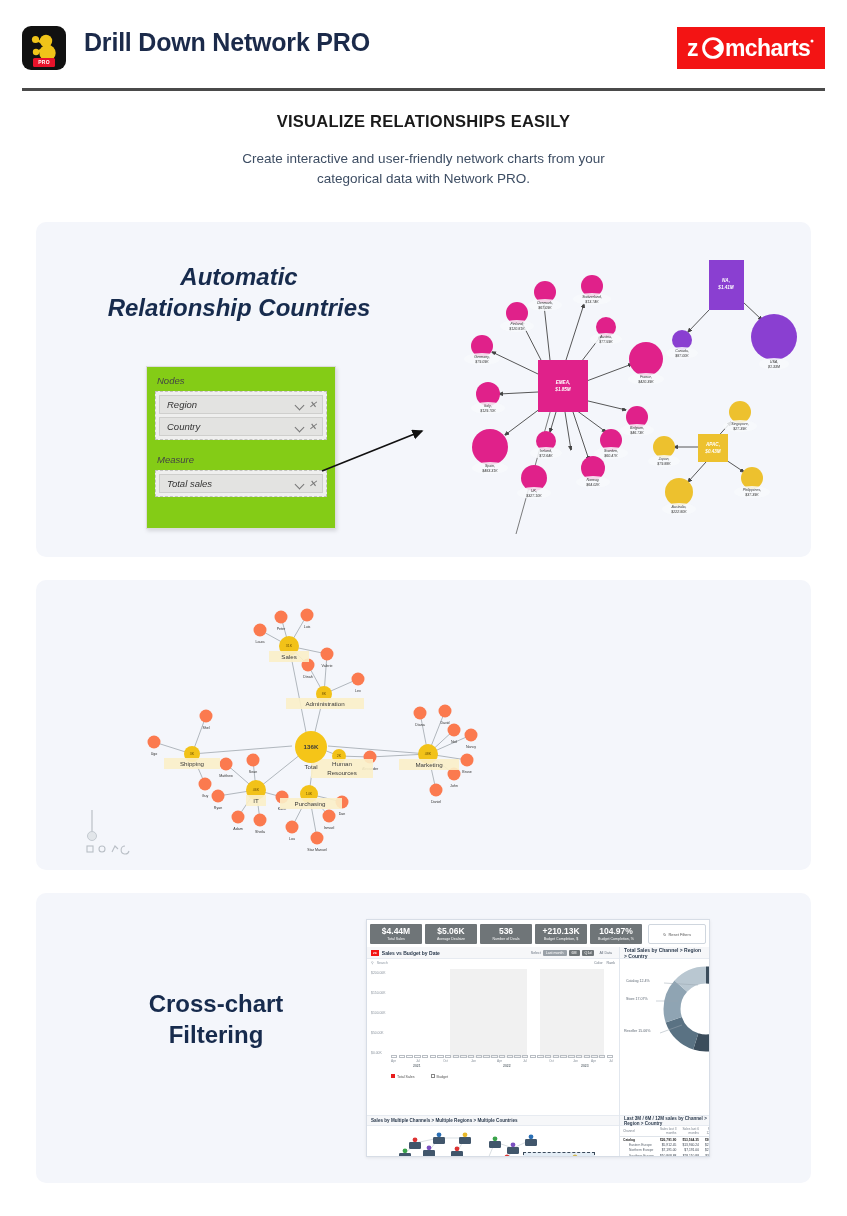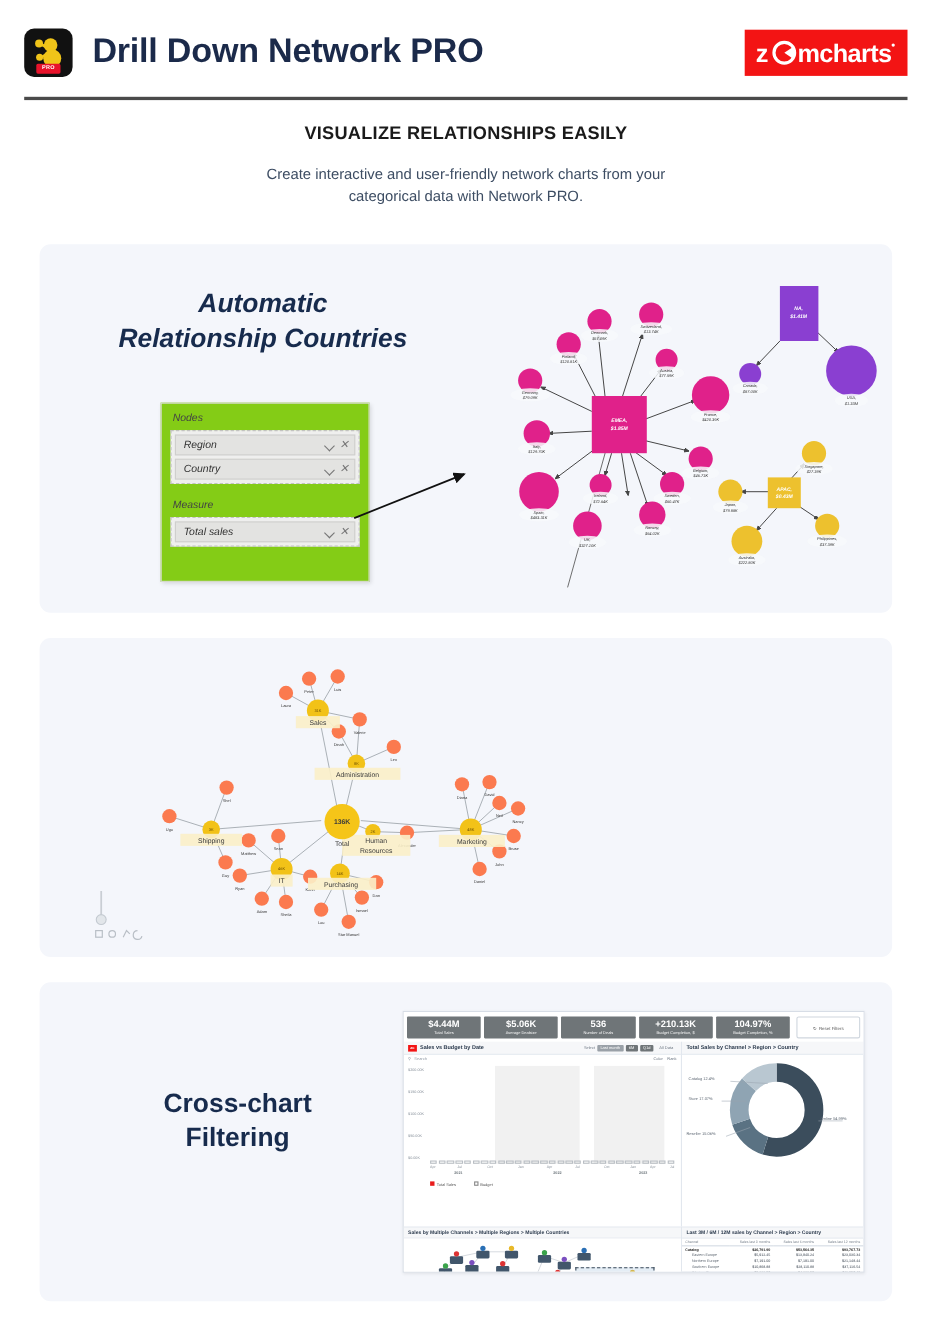--- a/index.html
+++ b/index.html
@@ -20,21 +20,21 @@
   }
   .logo-box svg { position:absolute; left:0; top:0; }
   .pro-badge {
     position:absolute; left:11px; bottom:3px; width:22px; height:9px;
     background:#e8132b; border-radius:1.5px;
     color:#fff; font-size:5px; font-weight:bold; line-height:9px;
     text-align:center; letter-spacing:.3px;
   }
   .app-title {
     position:absolute; left:84px; top:28px;
-    font-size:31px; font-weight:bold; color:#1b2a4a;
+    font-size:25px; font-weight:bold; color:#1b2a4a;
     letter-spacing:-0.2px;
   }
   .zc-logo {
     position:absolute; right:22px; top:27px; width:148px; height:42px;
     background:#f31414; display:flex; align-items:center; justify-content:center;
   }
   .zc-logo svg { display:block; }
   .header-rule {
     position:absolute; left:22px; top:88px; width:803px; height:3px;
     background:#4a4a4a;
@@ -92,21 +92,21 @@
 
   
   .netsvg { position:absolute; }
   .nlabel { font-size:3.6px; fill:#333; font-family:"Liberation Sans", sans-serif; }
   .nlabel-lg { font-size:4.6px; fill:#ffffff; font-weight:bold; font-family:"Liberation Sans", sans-serif; }
   .nlabel-dk { font-size:6.2px; fill:#3b3b3b; font-family:"Liberation Sans", sans-serif; }
   .nlabel-inner { font-size:3.6px; fill:#6b4e00; font-family:"Liberation Sans", sans-serif; }
 
   
   .dash {
-    position:absolute; left:330px; top:26px; width:420px; height:238px;
+    position:absolute; left:330px; top:26px; width:344px; height:238px;
     background:#ffffff; border:1px solid #d7dde6; overflow:hidden;
     box-shadow:0 1px 3px rgba(0,0,0,.08);
   }
   .kpi-row { display:flex; gap:3px; padding:4px 3px 3px 3px; background:#fff; }
   .kpi {
     flex:1; background:#6f7578; color:#fff; text-align:center;
     padding:3px 0 3px 0; border-radius:1px;
   }
   .kpi-val { font-size:8.5px; font-weight:bold; line-height:1.1; }
   .kpi-lbl { font-size:3.6px; margin-top:1px; opacity:.95; }

